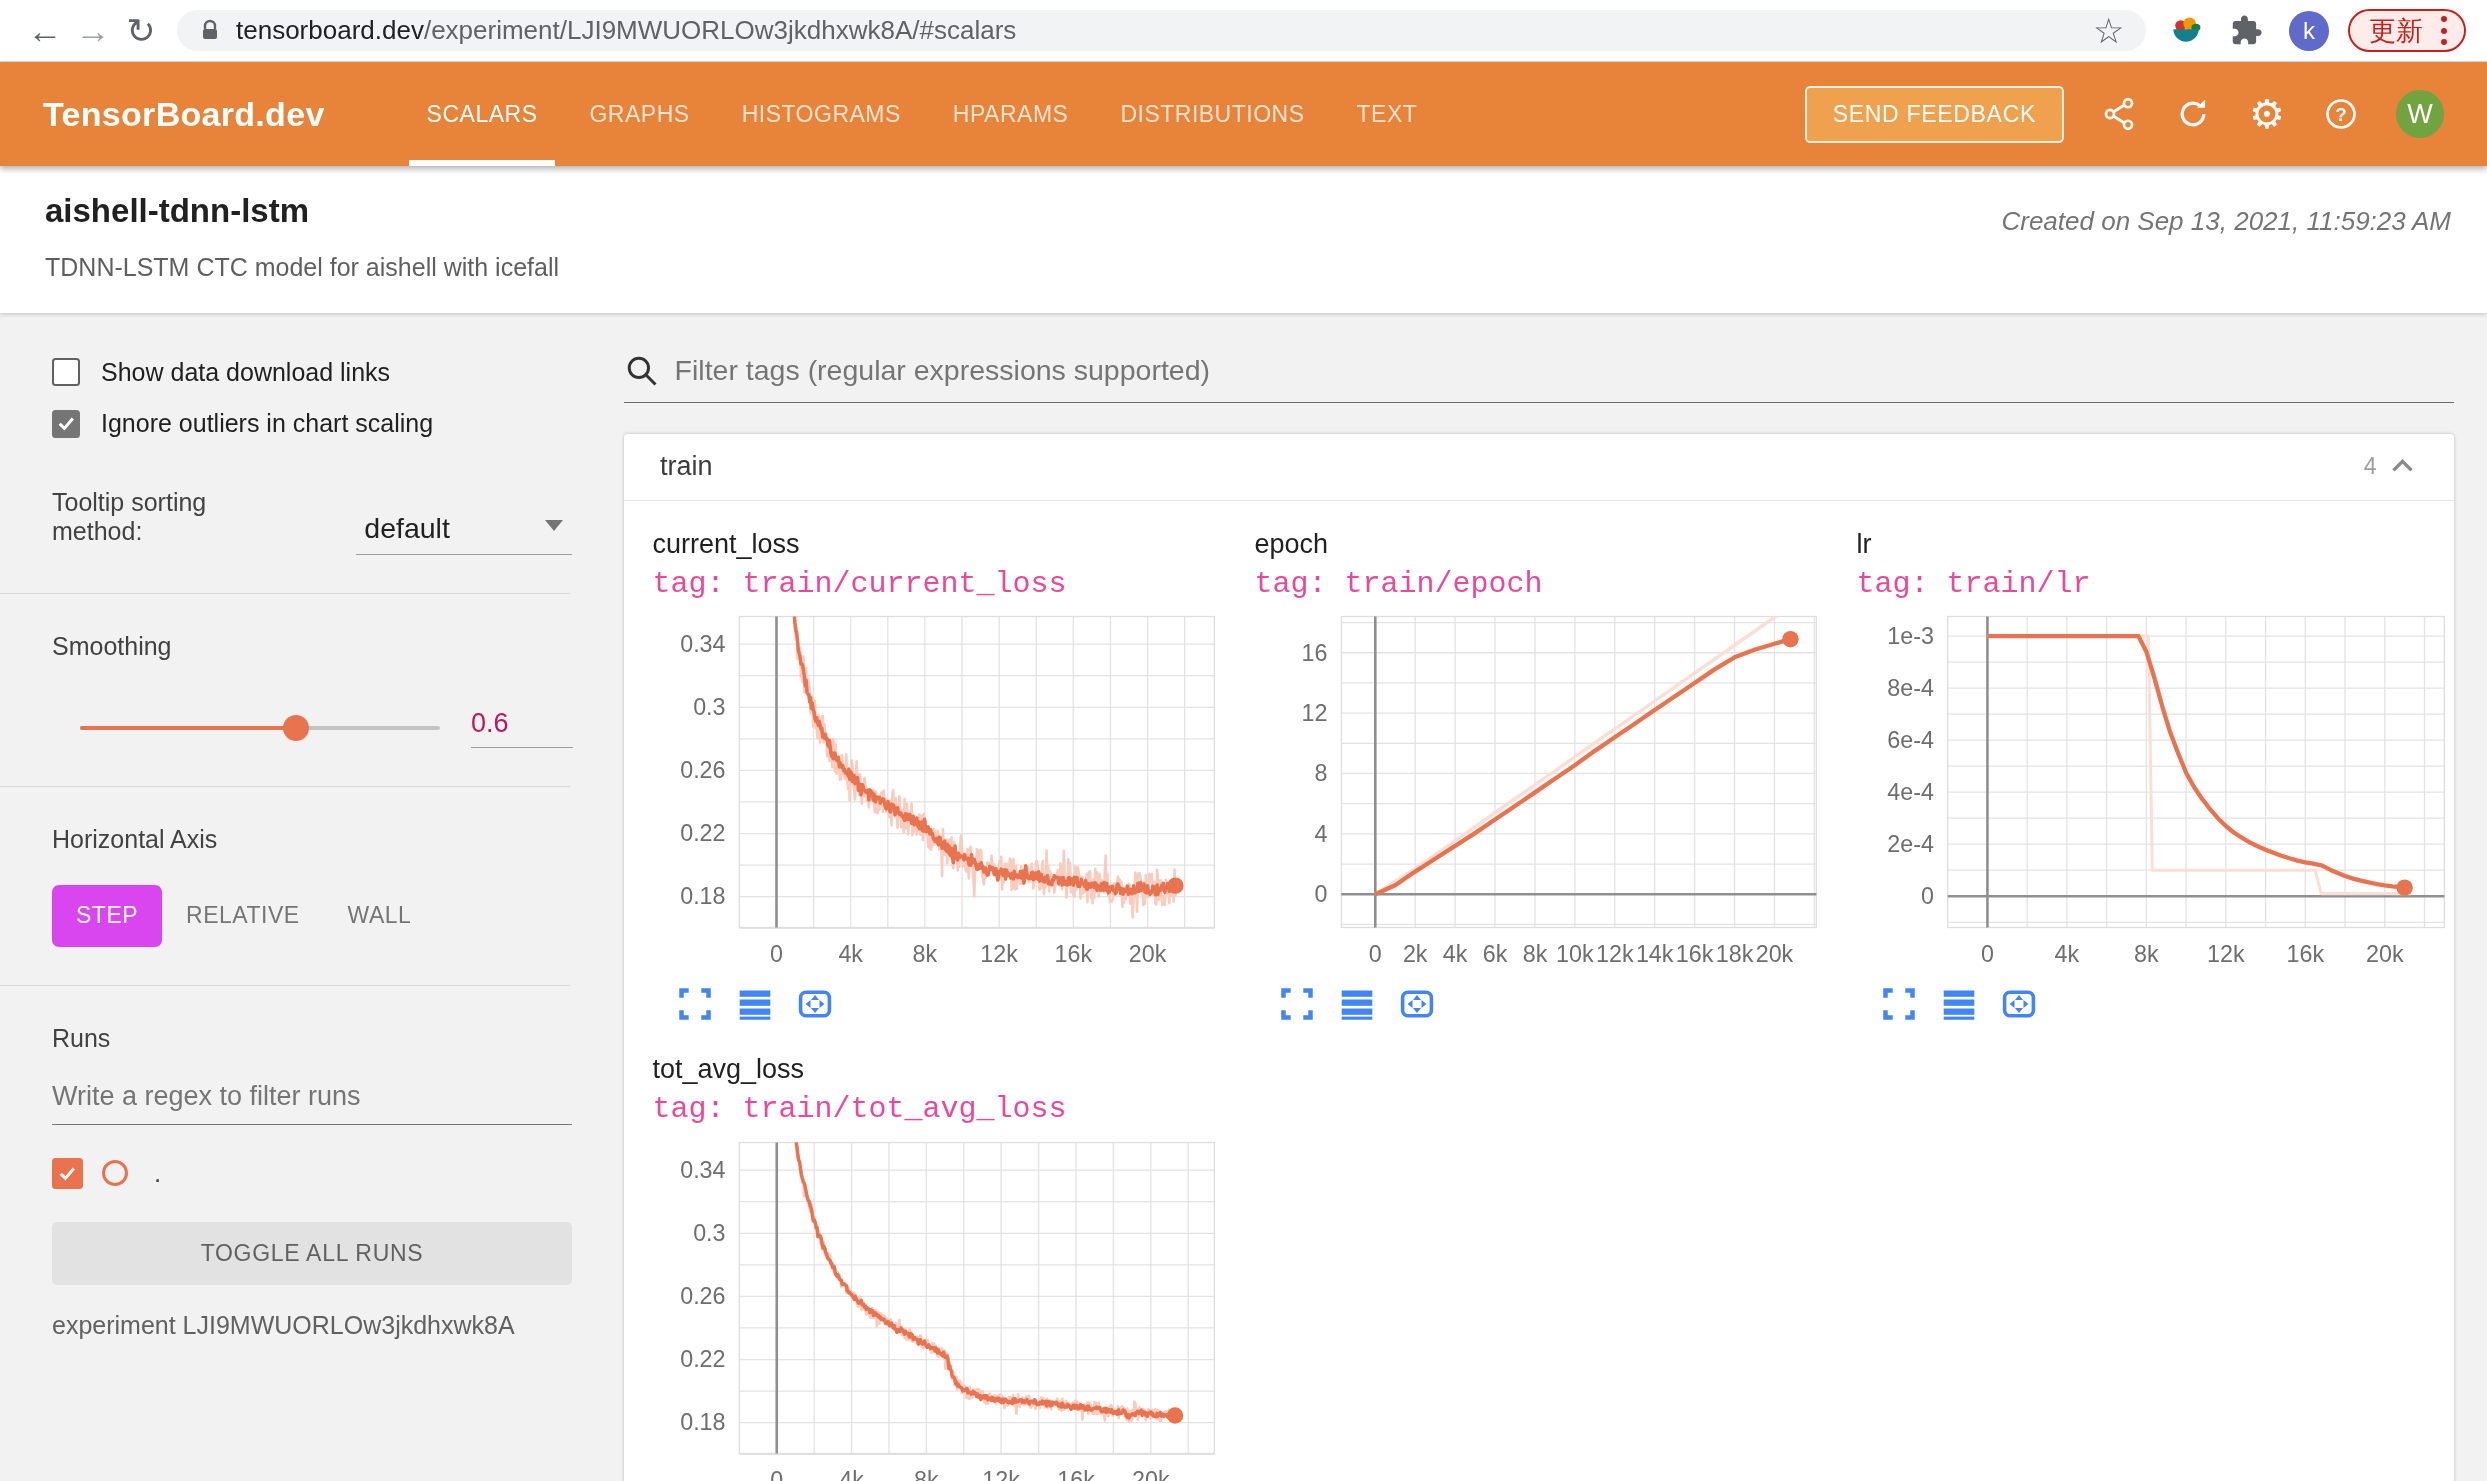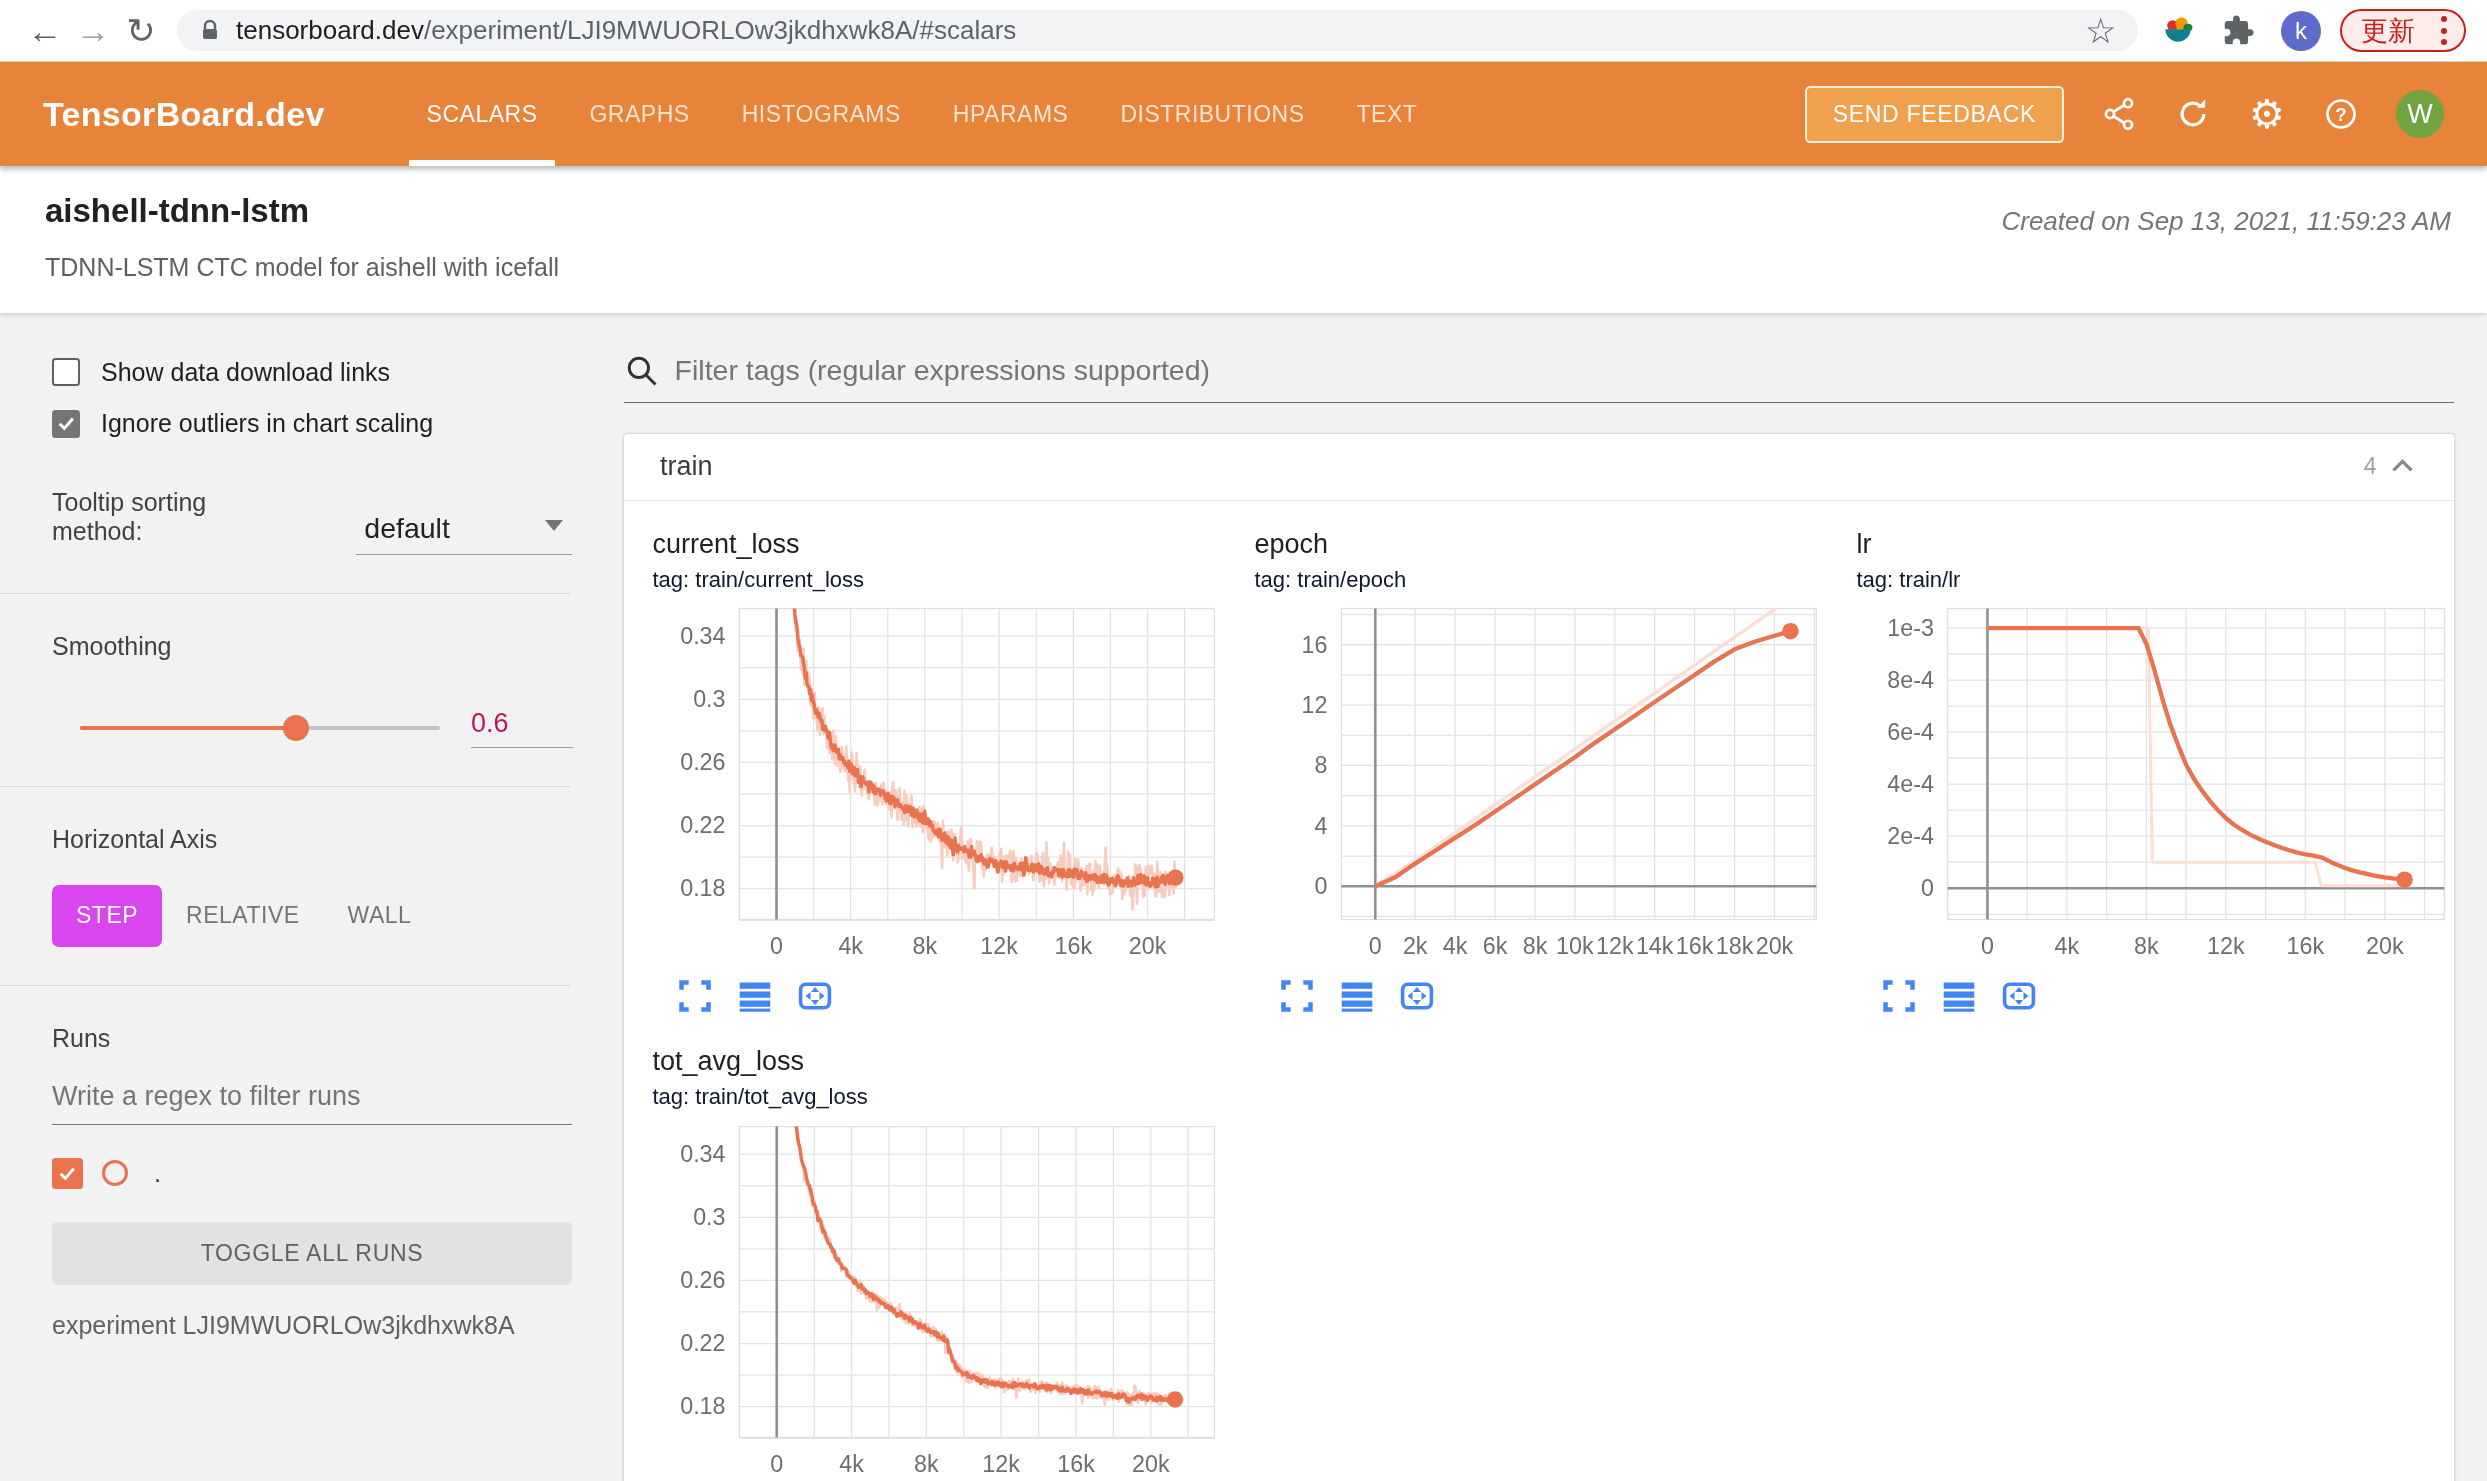--- a/index.html
+++ b/index.html
@@ -13,21 +13,21 @@
   .nav-btn.fwd { color:#9aa0a6; }
   .urlbar { flex:1; height:41px; background:#f1f3f4; border-radius:22.5px; margin:0 22.5px 0 12px;
             display:flex; align-items:center; padding:0 21px; }
   .url { font-size:26px; color:#202124; margin-left:14px; white-space:nowrap; }
   .url .path { color:#5f6368; }
   .star { margin-left:auto; font-size:35px; color:#5f6368; line-height:1; }
   .ext-area { display:flex; align-items:center; gap:26px; margin-right:7px; }
   .avatar-k { width:40px; height:40px; border-radius:50%; background:#5f6acb; color:#fff;
               font-size:24px; display:flex; align-items:center; justify-content:center; }
   .update-pill { height:43px; border:2.6px solid #c5221f; border-radius:23px; background:#fdecea;
-                 color:#c5221f; display:flex; align-items:center; gap:22px;
+                 color:#c5221f; display:flex; align-items:center; gap:14px;
                  padding:0 14px 0 19px; font-size:27px; margin-left:12px; }
   .dots { display:flex; flex-direction:column; gap:5.2px; padding:3.5px; }
   .dots i { width:6px; height:6px; border-radius:50%; background:#c5221f; }
 
   
   .tb-header { height:104px; background:#e8833a; display:flex; align-items:stretch;
                color:#fff; padding:0 43px; position:relative; z-index:6;
                box-shadow:0 2.6px 6px rgba(0,0,0,0.30); }
   .logo { font-size:34px; font-weight:bold; align-self:center; letter-spacing:0.3px; }
   .tabs { display:flex; margin-left:76px; }
@@ -106,21 +106,21 @@
   .filter-input::placeholder { color:#757575; }
   .card { margin-top:31px; background:#fff; border-radius:3.5px; box-shadow:0 0.9px 3.5px rgba(0,0,0,0.25);
           padding-bottom:52px; min-height:1072px; }
   .card-head { display:flex; align-items:center; padding:0 36px; height:67px; border-bottom:0.9px solid #e6e6e6;text-align:right; }
   .card-title { font-size:27px; color:#3c3c3c; }
   .head-right { margin-left:auto; display:flex; align-items:center; gap:10.4px; color:#9e9e9e; font-size:23px; }
   .head-right svg { width:31px; height:31px; }
   .charts { display:grid; grid-template-columns:570px 570px 596px; column-gap:30px; row-gap:29px;
             padding:28px 0 0 28.5px;gap:32px; }
   .chart-title { font-size:27px; color:#212121; }
-  .chart-tag { font-size:22px; color:#0f172a; margin-top:7px; }
+  .chart-tag { font-size:30px; color:#ec4899; margin-top:7px;font-family:Liberation Mono, monospace; }
   .plot { margin-top:10.4px; display:block; }
   .tools { display:flex; gap:24px; margin:15.6px 0 0 24px; }
   .tool { width:36px; height:36px; }
 </style>
 </head>
 <body>
 
 <div class="browser">
   <div class="nav-btn">←</div>
   <div class="nav-btn fwd">→</div>

